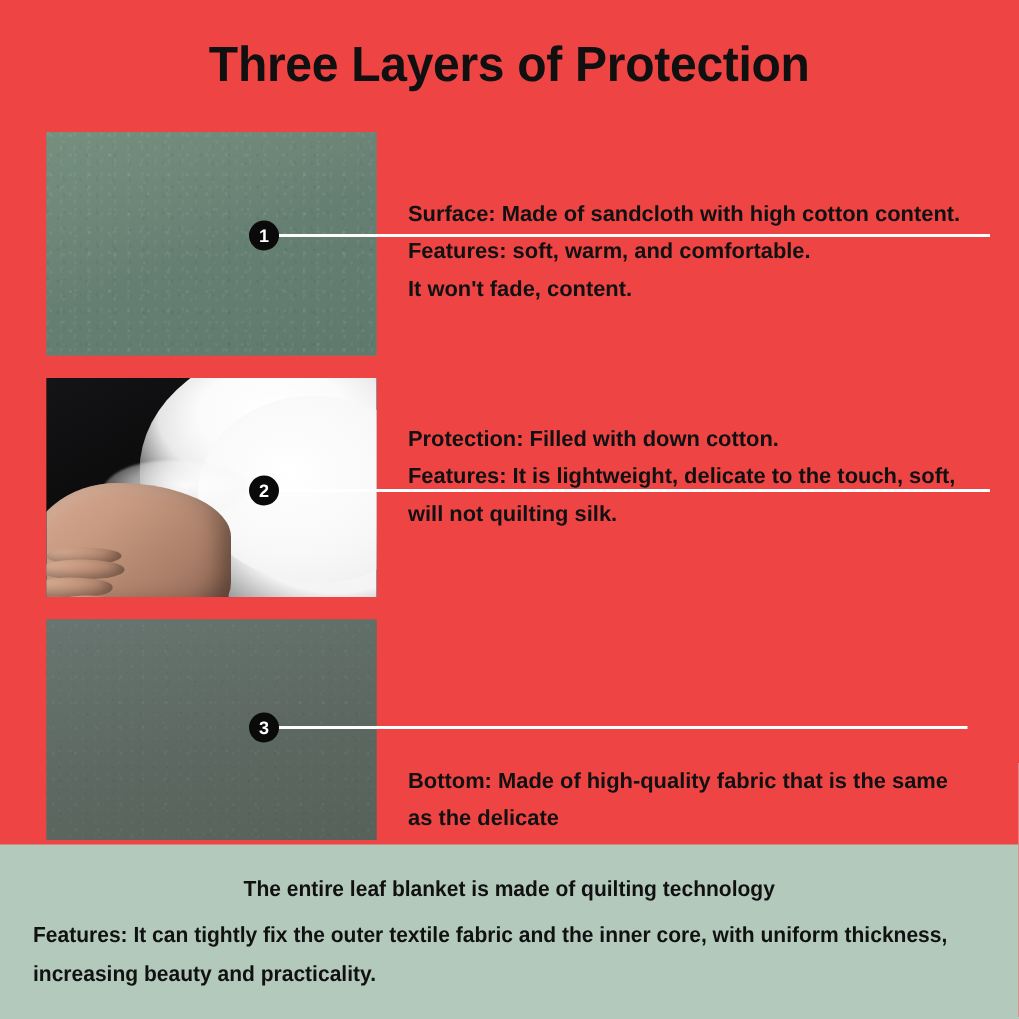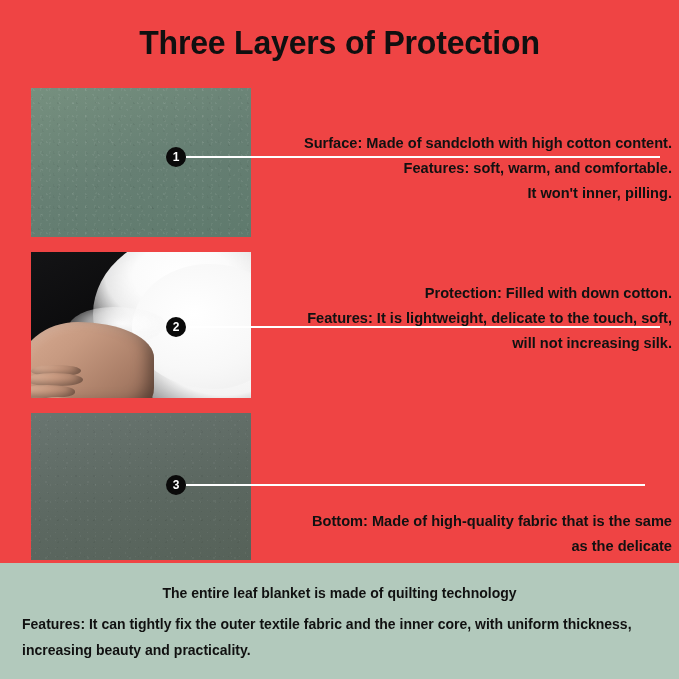--- a/index.html
+++ b/index.html
@@ -190,21 +190,20 @@
   
   .textblock {
     position: absolute;
     left: 272px;
     width: 400px;
     color: #111111;
     font-size: 14.6px;
     line-height: 25px;
     font-weight: bold;
     white-space: nowrap;
-    text-align: right;
   }
   .tb-1 { top: 131px; }
   .tb-2 { top: 281px; }
   .tb-3 { top: 461px; margin-top: 48px; }
   .textblock .line { display: block; }
 
   
   .footer {
     position: absolute;
     left: 0;
@@ -279,27 +278,27 @@
     <div class="connector connector-2"></div>
   </div>
   <div class="marker marker-3">
     <div class="badge">3</div>
     <div class="connector connector-3"></div>
   </div>
 
   <div class="textblock tb-1">
     <span class="line">Surface: Made of sandcloth with high cotton content.</span>
     <span class="line">Features: soft, warm, and comfortable.</span>
-    <span class="line">It won't inner, pilling.</span>
+    <span class="line">It won't fade, content.</span>
   </div>
 
   <div class="textblock tb-2">
     <span class="line">Protection: Filled with down cotton.</span>
     <span class="line">Features: It is lightweight, delicate to the touch, soft,</span>
-    <span class="line">will not increasing silk.</span>
+    <span class="line">will not quilting silk.</span>
   </div>
 
   <div class="textblock tb-3">
     <span class="line">Bottom: Made of high-quality fabric that is the same</span>
     <span class="line">as the delicate</span>
   </div>
 
   <div class="footer">
     <div class="footer-lead">The entire leaf blanket is made of quilting technology</div>
     <div class="footer-body">

